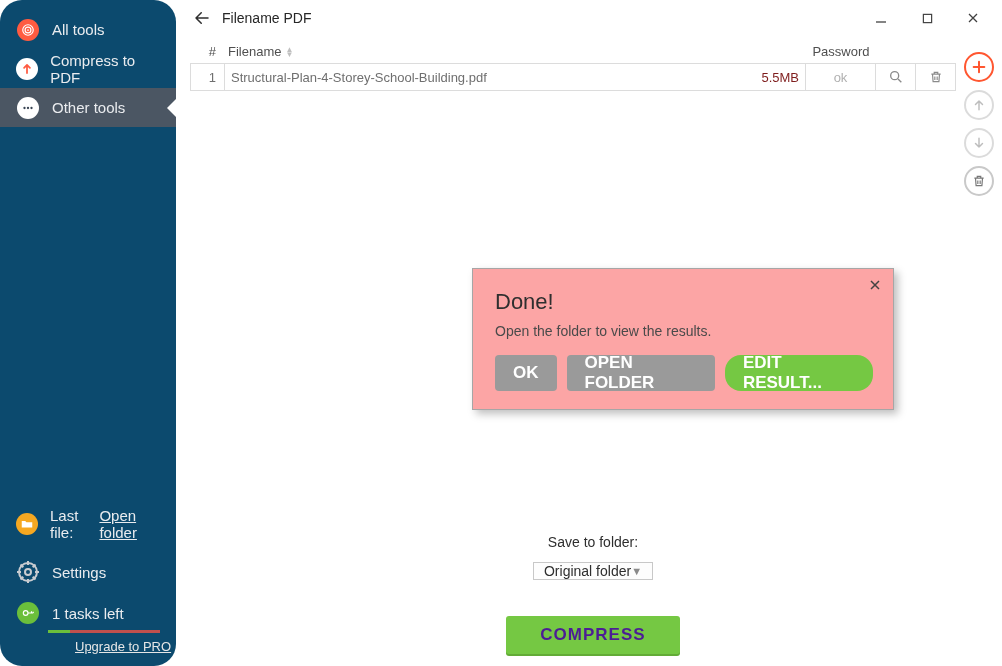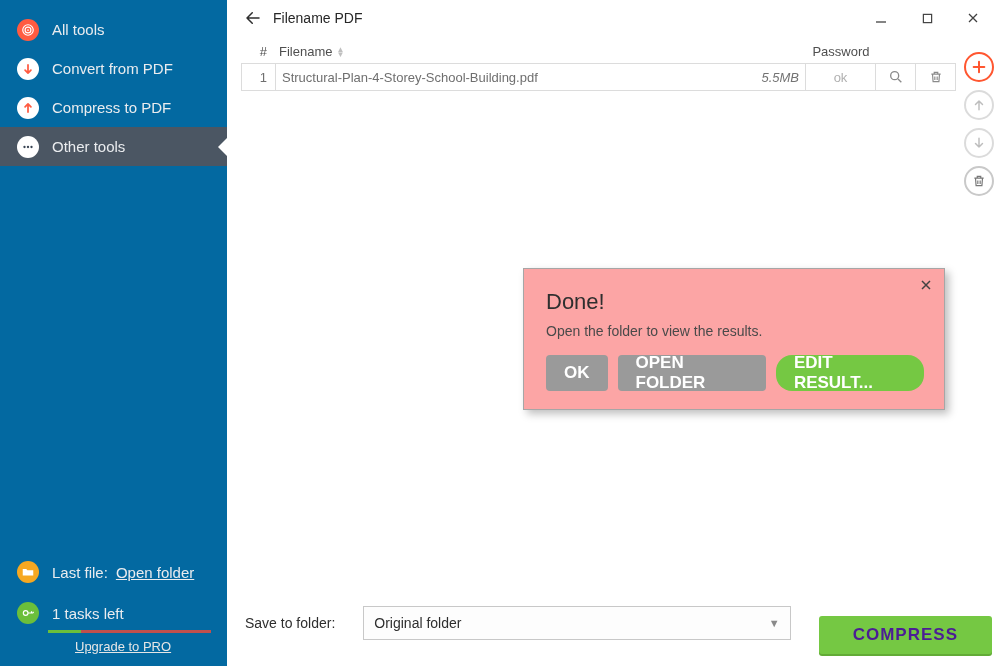--- a/index.html
+++ b/index.html
@@ -1,17 +1,17 @@
 <!DOCTYPE html>
 <html><head>
 <meta charset="utf-8">
 <style>
 * { box-sizing: border-box; margin: 0; padding: 0; }
 body { width: 1002px; height: 666px; font-family: "Segoe UI", Arial, sans-serif; font-size: 14px; color: #333; display: flex; overflow: hidden; background: #fff; }
-.sidebar { width: 227px; background: #0369a1; color: #fff; display: flex; flex-direction: column; }
+.sidebar { width: 176px; background: #0c4a6e; color: #fff; display: flex; flex-direction: column; border-radius: 22px; }
 .nav { flex: 1; padding-top: 10px; }
 .nav-item { display: flex; align-items: center; padding: 0 16px; height: 39px; cursor: pointer; color: #eaecef; font-size: 15px; }
 .nav-item .icon { width: 24px; height: 24px; display: flex; align-items: center; justify-content: center; margin-right: 12px; }
 .nav-item.active { background: #4b5663; position: relative; }
 .nav-item.active::after { content: ""; position: absolute; right: -1px; top: 50%; transform: translateY(-50%); border-top: 10px solid transparent; border-bottom: 10px solid transparent; border-right: 10px solid #fff; }
 .circ { width: 22px; height: 22px; border-radius: 50%; background: #fff; display: flex; align-items: center; justify-content: center; }
 .circ svg { width: 14px; height: 14px; }
 .bottom { padding: 0 0 12px 0; }
 .bottom .nav-item { height: 48px; }
 .lastfile-link { text-decoration: underline; cursor: pointer; }
@@ -33,32 +33,32 @@
 .col-idx { width: 34px; text-align: right; padding-right: 8px; }
 .col-name { flex: 1; padding-left: 4px; display: flex; align-items: center; gap: 4px; }
 .col-size { width: 60px; text-align: right; }
 .col-pwd { width: 70px; text-align: center; }
 .col-prev { width: 40px; }
 .col-del { width: 40px; }
 
 .row { display: flex; align-items: center; border: 1px solid #dcdcdc; height: 28px; color: #6f6f6f; font-size: 13px; }
 .row .col-idx { border-right: 1px solid #dcdcdc; height: 100%; display: flex; align-items: center; justify-content: flex-end; padding-right: 8px; }
 .row .col-name { padding-left: 6px; }
-.row .col-size { color: #737373; padding-right: 6px; font-style: italic; }
+.row .col-size { color: #7f1d1d; padding-right: 6px; }
 .row .col-pwd { border-left: 1px solid #dcdcdc; height: 100%; display: flex; align-items: center; justify-content: center; color: #b0b0b0; }
 .row .col-prev, .row .col-del { border-left: 1px solid #dcdcdc; height: 100%; display: flex; align-items: center; justify-content: center; cursor: pointer; }
 
 .sort-arrows { display: inline-flex; flex-direction: column; line-height: 5px; font-size: 8px; color: #bfbfbf; }
 
 .sidetools { width: 46px; display: flex; flex-direction: column; align-items: center; padding-top: 12px; gap: 8px; }
 .tool-btn { width: 30px; height: 30px; border-radius: 50%; border: 2px solid #c9c9c9; display: flex; align-items: center; justify-content: center; cursor: pointer; color: #777; }
 .tool-btn.add { border-color: #ff5630; color: #ff5630; stroke: #ff5630; }
 .tool-btn.disabled { opacity: .65; }
 
-.footer { display: flex; align-items: center; padding: 12px 10px 12px 18px; gap: 28px; }
+.footer { display: flex; align-items: center; padding: 12px 10px 12px 18px; gap: 12px; flex-direction: column; }
 .save-label { font-size: 14px; color: #2e2e2e; }
 .save-select { flex: 1; height: 34px; border: 1px solid #c8c8c8; background: #fdfdfd; padding: 0 10px; display: flex; align-items: center; justify-content: space-between; cursor: pointer; color: #2e2e2e; }
 .compress-btn { background: #75c843; color: #4c1d95; font-weight: 600; letter-spacing: 1px; font-size: 17px; padding: 0 34px; height: 38px; border-radius: 3px; display: flex; align-items: center; cursor: pointer; box-shadow: 0 2px 0 #62ab36; margin-top: 24px; }
 
 .dialog { position: absolute; left: 296px; top: 268px; width: 422px; background: #fca5a5; border: 1px solid #a6a6a6; box-shadow: 4px 4px 8px rgba(0,0,0,.25); }
 .dialog-close { position: absolute; right: 12px; top: 10px; cursor: pointer; font-size: 15px; color: #434343; }
 .dialog-body { padding: 20px 20px 18px 22px; }
 .dialog-title { font-size: 22px; color: #2f2f2f; margin-bottom: 8px; }
 .dialog-text { font-size: 14px; color: #4a4a4a; margin-bottom: 16px; }
 .dialog-buttons { display: flex; gap: 10px; }
@@ -81,30 +81,20 @@
               <circle cx="12" cy="12" r="1.5" fill="#fff"></circle>
             </svg>
         </span>
       </span>
       <span>All tools</span>
     </div>
     <div class="nav-item">
       <span class="icon">
         <span class="circ">
             <svg viewBox="0 0 24 24">
-              <path d="M12 5v14m0 0l-5-5m5 5l5-5" fill="none" stroke="#ff5b41" stroke-width="3" stroke-linecap="round"></path>
-            </svg>
-          </span>
-      </span>
-      <span>Convert from PDF</span>
-    </div>
-    <div class="nav-item">
-      <span class="icon">
-        <span class="circ">
-            <svg viewBox="0 0 24 24">
               <path d="M12 19V5m0 0l-5 5m5-5l5 5" fill="none" stroke="#ff5b41" stroke-width="3" stroke-linecap="round"></path>
             </svg>
           </span>
       </span>
       <span>Compress to PDF</span>
     </div>
     <div class="nav-item active">
       <span class="icon">
         <span class="circ">
             <svg viewBox="0 0 24 24">
@@ -122,20 +112,30 @@
       <span class="icon">
         <span class="circ" style="background:#f6a821;">
           <svg viewBox="0 0 24 24">
               <path d="M3 7h6l2 2h10v9H3z" fill="#fff"></path>
             </svg>
         </span>
       </span>
       <span>Last file:</span>
       <span style="width:8px"></span>
       <span class="lastfile-link">Open folder</span>
+    </div>
+    <div class="nav-item">
+      <span class="icon">
+        <svg width="24" height="24" viewBox="0 0 24 24">
+            <circle cx="12" cy="12" r="9" fill="none" stroke="#c9ccd0" stroke-width="2"></circle>
+            <circle cx="12" cy="12" r="3" fill="none" stroke="#c9ccd0" stroke-width="2"></circle>
+            <path d="M12 1v4M12 19v4M1 12h4M19 12h4M4.5 4.5l2.8 2.8M16.7 16.7l2.8 2.8M4.5 19.5l2.8-2.8M16.7 7.3l2.8-2.8" stroke="#c9ccd0" stroke-width="2"></path>
+          </svg>
+      </span>
+      <span>Settings</span>
     </div>
     <div class="nav-item" style="height:34px">
       <span class="icon">
         <span class="circ" style="background:#6bbf3b;">
           <svg viewBox="0 0 24 24">
               <circle cx="8" cy="12" r="4" fill="none" stroke="#fff" stroke-width="2"></circle>
               <path d="M12 12h9m-3-3v3m3-2v2" stroke="#fff" stroke-width="2"></path>
             </svg>
         </span>
       </span>

